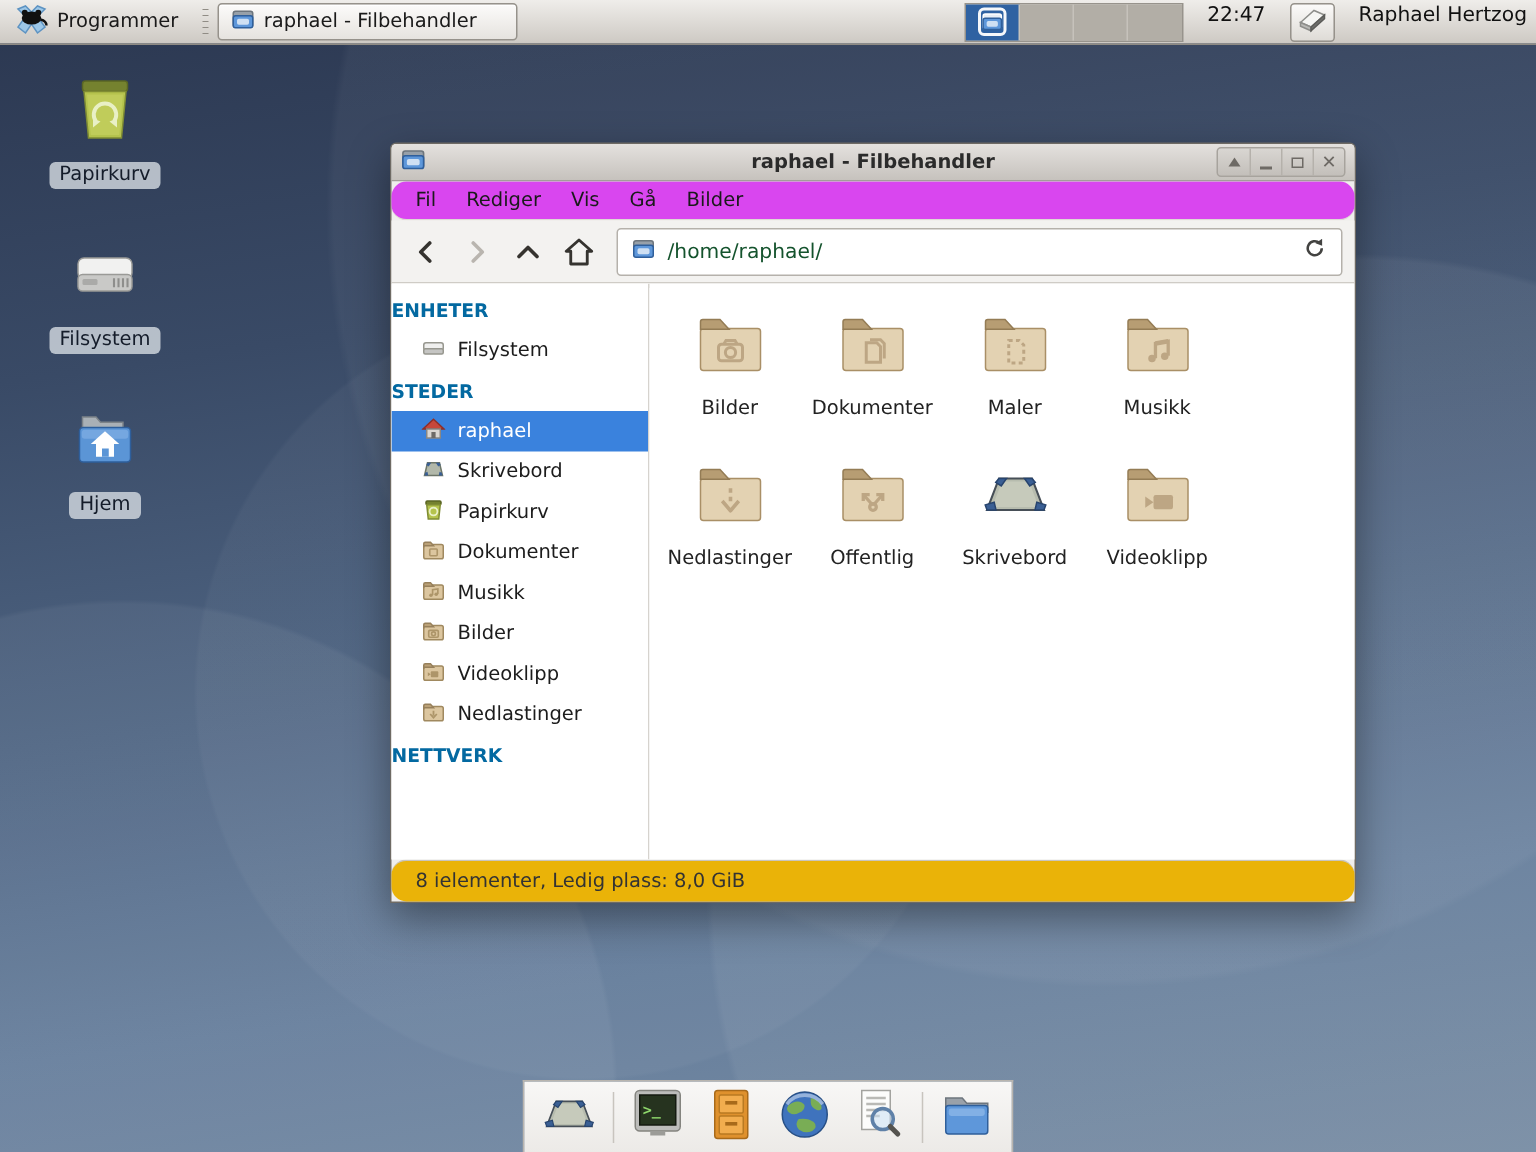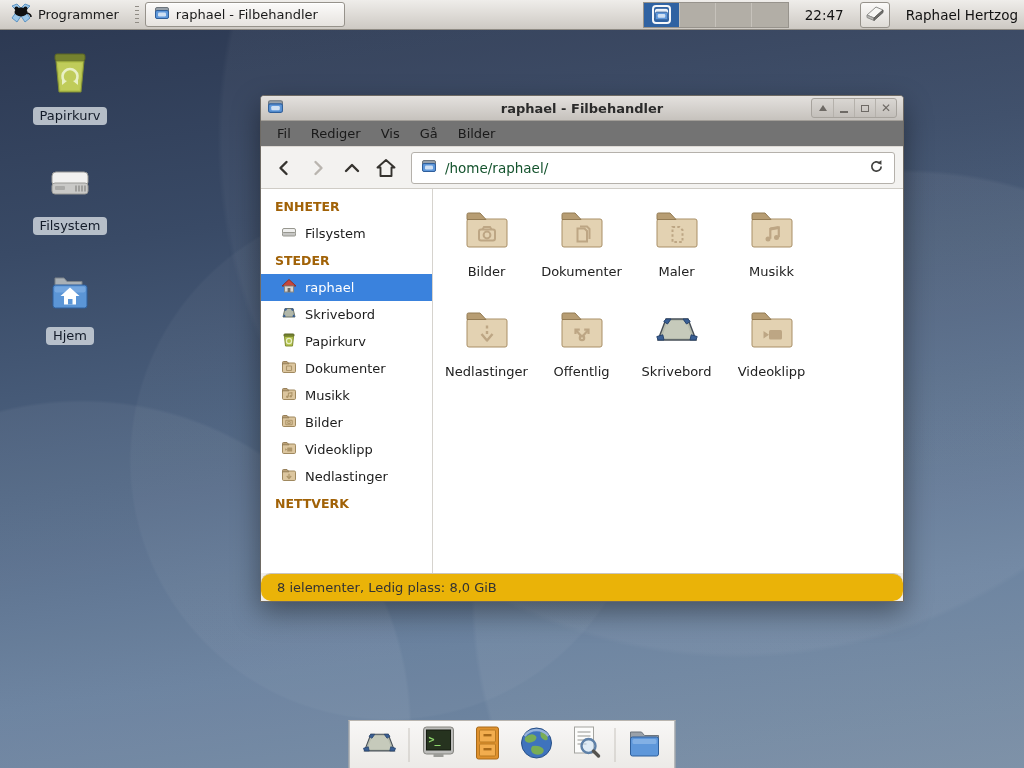--- a/index.html
+++ b/index.html
@@ -20,21 +20,21 @@
   .panel { position:absolute; left:0; top:0; width:1024px; height:30px;
     background:linear-gradient(#efedea,#cdc9c3); border-bottom:1px solid #8f8b84;
     display:flex; align-items:center; padding:0 4px; gap:6px; z-index:50; }
   .panel-menu { display:flex; align-items:center; gap:6px; height:26px; padding:0 6px; border-radius:3px; }
   .grip { width:4px; height:18px; margin-left:4px;
     background:repeating-linear-gradient(#908c85 0 1px, transparent 1px 4px); }
   .task-btn { display:flex; align-items:center; gap:6px; height:25px; width:200px; padding:0 8px;
     background:linear-gradient(#fcfbfa,#e6e3df); border:1px solid #96928b; border-radius:3px;
     box-shadow:inset 0 1px 0 #fff; }
   .task-btn span { white-space:nowrap; overflow:hidden; }
-  .panel-right { margin-left:auto; display:flex; align-items:center; gap:16px; }
+  .panel-right { margin-left:auto; display:flex; gap:16px; }
   .pager { display:flex; height:26px; border:1px solid #97938c; }
   .pager-cell { width:36px; height:100%; background:#b2aea6; border-right:1px solid #c6c2bb;
     display:flex; align-items:center; justify-content:center; }
   .pager-cell:last-child { border-right:none; }
   .pager-cell.active { background:linear-gradient(#3c6ba6,#2d5档); background:#2f62a2; }
   .pager-mini { outline:2px solid #f5f7fa; border-radius:2px; background:#2f62a2; display:flex; }
   .clock { font-size:13.5px; color:#111; }
   .user-btn { display:flex; align-items:center; justify-content:center; width:30px; height:26px;
     background:linear-gradient(#fbfaf9,#dedbd6); border:1px solid #96928b; border-radius:3px; }
   .user-name { font-size:13.5px; color:#111; padding-right:2px; }
@@ -54,35 +54,35 @@
   .title-text { position:absolute; left:0; right:0; text-align:center; font-weight:bold; color:#2b2b2b; }
   .win-controls { position:absolute; right:6px; top:2px; display:flex; height:20px;
     background:linear-gradient(#d9d6d2,#c3bfba); border:1px solid #a7a39d; border-radius:3px; }
   .wc-btn { width:21px; display:flex; align-items:center; justify-content:center; color:#6e6a65; }
   .wc-btn + .wc-btn { border-left:1px solid #b5b1ab; }
   .wc-shade { width:0; height:0; border-left:4px solid transparent; border-right:4px solid transparent; border-bottom:6px solid #6e6a65; }
   .wc-min { width:8px; height:2px; background:#6e6a65; margin-top:7px; }
   .wc-max { width:8px; height:7px; border:1.6px solid #6e6a65; }
   .wc-close { font-size:12px; font-weight:bold; }
 
-  .menubar { height:26px; flex:0 0 26px; background:#737373; border-bottom:1px solid #ddd9d4;
-    display:flex; align-items:center; padding:0 6px; }
+  .menubar { height:26px; flex:0 0 26px; background:#d946ef; border-bottom:1px solid #ddd9d4;
+    display:flex; align-items:center; padding:0 6px;border-radius:10px; }
   .menu-item { padding:3px 10px; border-radius:2px; }
 
   .toolbar { height:42px; flex:0 0 42px; background:#f3f2f0; border-bottom:1px solid #cfccc6;
     display:flex; align-items:center; padding:0 8px; gap:4px; }
   .tool-btn { width:30px; height:30px; display:flex; align-items:center; justify-content:center; border-radius:3px; }
   .pathbar { flex:1; height:32px; margin-left:6px; background:#fff; border:1px solid #b5b1ab;
     border-radius:3px; display:flex; align-items:center; padding:0 9px; gap:8px; }
   .path-text { flex:1; font-size:13.5px; color:#14532d; }
 
   .content { flex:1; display:flex; background:#fff; overflow:hidden; }
   .sidebar { width:172px; flex:0 0 172px; background:#fff; border-right:1px solid #d6d3ce; padding-top:4px; }
-  .side-header { height:27px; display:flex; align-items:center; padding-left:14px;
-    font-weight:bold; font-size:12.5px; color:#a16207; }
+  .side-header { height:27px; display:flex; align-items:center; padding-left:0;
+    font-weight:bold; font-size:12.5px; color:#0369a1; }
   .side-item { height:27px; display:flex; align-items:center; padding-left:20px; gap:8px; color:#1c1c1c; }
   .side-item.selected { background:#3a82dd; color:#ffffff; }
   .side-item svg { flex:0 0 auto; }
   .side-label { white-space:nowrap; overflow:hidden; }
 
   .fileview { flex:1; position:relative; background:#fff; margin:3px 3px 0 0; border-left:none; }
   .fgrid { display:flex; flex-wrap:wrap; padding:8px 0 0 6px; width:400px; }
   .fitem { width:95px; height:100px; display:flex; flex-direction:column; align-items:center; padding-top:6px; }
   .fitem .flabel { margin-top:7px; color:#222; }
 

